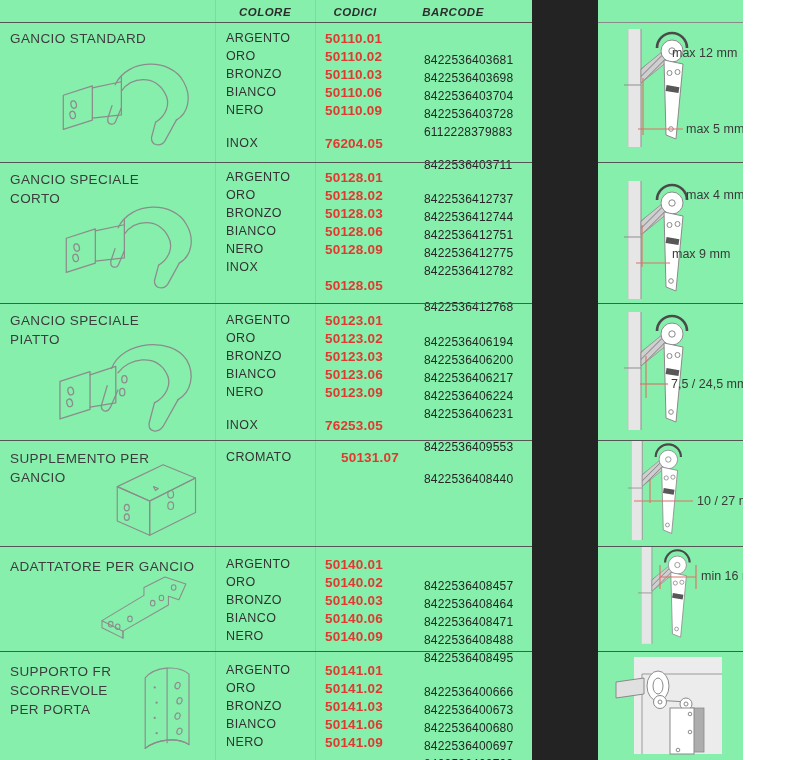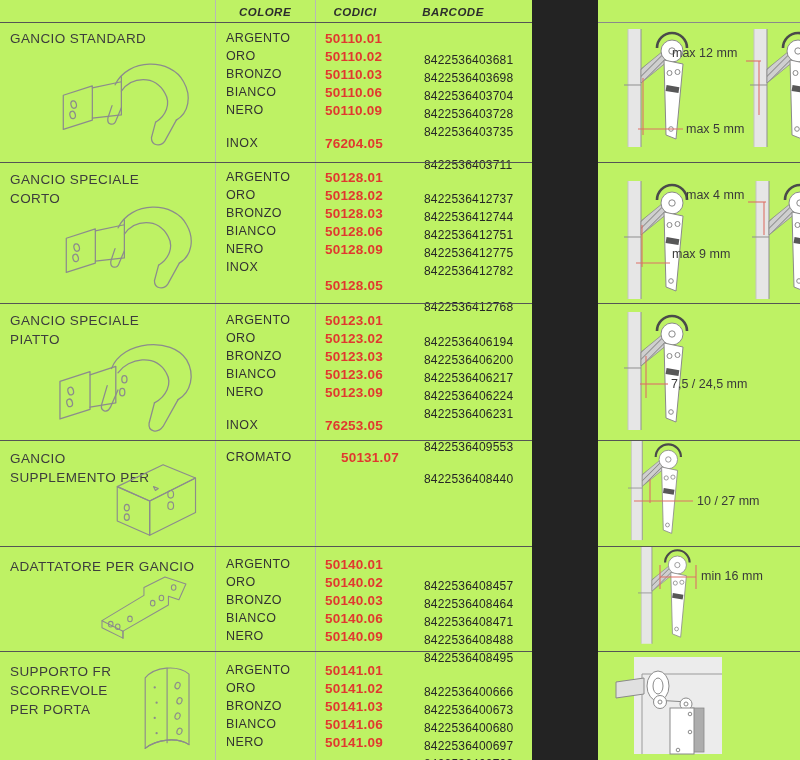--- a/index.html
+++ b/index.html
@@ -1,17 +1,17 @@
 <!DOCTYPE html>
 <html><head>
 <meta charset="utf-8">
 <style>
   html,body{margin:0;padding:0;background:#fff;}
   .page{
-    position:relative;width:800px;height:760px;background:#bef264;
+    position:relative;width:743px;height:760px;background:#86efac;
     font-family:"Liberation Sans",sans-serif;overflow:hidden;
     -webkit-font-smoothing:antialiased;
   }
   .vline{position:absolute;top:0;height:760px;width:1px;background:#b8b8b8;}
   .hline{position:absolute;height:1px;background:#555;}
   .hline.right-seg{background:#8a8a8a;}
   .black-bar{position:absolute;top:0;height:760px;background:#232323;}
   .hdr{
     position:absolute;top:4px;height:16px;font-style:italic;font-weight:bold;
     font-size:11.5px;letter-spacing:.5px;color:#2d2d2d;text-align:center;line-height:16px;
@@ -70,21 +70,21 @@
       <div class="col-color cell-line" style="left:226px;top:136px">INOX</div>
       <div class="col-code cell-line" style="left:325px;top:31px;color:#e1382f">50110.01</div>
       <div class="col-bc cell-line" style="left:424px;top:32px">8422536403681</div>
       <div class="col-code cell-line" style="left:325px;top:49px;color:#e1382f">50110.02</div>
       <div class="col-bc cell-line" style="left:424px;top:50px">8422536403698</div>
       <div class="col-code cell-line" style="left:325px;top:67px;color:#e1382f">50110.03</div>
       <div class="col-bc cell-line" style="left:424px;top:68px">8422536403704</div>
       <div class="col-code cell-line" style="left:325px;top:85px;color:#e1382f">50110.06</div>
       <div class="col-bc cell-line" style="left:424px;top:86px">8422536403728</div>
       <div class="col-code cell-line" style="left:325px;top:103px;color:#e1382f">50110.09</div>
-      <div class="col-bc cell-line" style="left:424px;top:104px">8422536403735</div>
+      <div class="col-bc cell-line" style="left:424px;top:104px">6112228379883</div>
       <div class="col-code cell-line" style="left:325px;top:136px;color:#e1382f">76204.05</div>
       <div class="col-bc cell-line" style="left:424px;top:137px">8422536403711</div>
       <div class="diag" style="top:23px;height:138px">
         <svg width="202" height="138" viewBox="0 0 202 138">
           <defs>
             <pattern id="hatch-0" width="5" height="5" patternTransform="rotate(45)" patternUnits="userSpaceOnUse">
     <rect width="5" height="5" fill="#cfcfcf"></rect>
               <line x1="0" y1="0" x2="0" y2="5" stroke="#7d7d7d" stroke-width="1.6"></line>
   </pattern>
           </defs>
@@ -271,22 +271,22 @@
     <rect x="42" y="57" width="13" height="6" fill="#575757" transform="rotate(9 48 60)"></rect>
           </g>
              <line x1="48" y1="52" x2="48" y2="94" stroke="#dd7066" stroke-width="1.1"></line>
           <line x1="42" y1="80" x2="70" y2="80" stroke="#dd7066" stroke-width="1.1"></line>
              <text class="dim-text" x="73" y="84">7,5 / 24,5 mm</text>
         </svg>
       </div>
       <div class="hline" style="top:440px;left:0;width:532px"></div>
       <div class="hline " style="top:440px;left:598px;width:202px"></div>
       <div class="prod-title" style="top:449px">
+        <div>SUPPLEMENTO PER</div>
         <div>GANCIO</div>
-        <div>SUPPLEMENTO PER</div>
       </div>
       <div class="art" style="left:100px;top:458px">
         <svg width="108" height="84" viewBox="0 0 105 88" preserveAspectRatio="xMidYMid meet">
       <polygon points="14,30 62,7 96,21 48,45" fill="none" stroke="#8c8c8c" stroke-width="1.2" stroke-linejoin="round" stroke-linecap="round"></polygon>
       <polygon points="14,30 14,66 48,81 48,45" fill="none" stroke="#8c8c8c" stroke-width="1.2" stroke-linejoin="round" stroke-linecap="round"></polygon>
       <polygon points="48,45 96,21 96,57 48,81" fill="none" stroke="#8c8c8c" stroke-width="1.2" stroke-linejoin="round" stroke-linecap="round"></polygon>
       <ellipse cx="70" cy="38" rx="3" ry="4" fill="none" stroke="#8c8c8c" stroke-width="1.2" stroke-linejoin="round" stroke-linecap="round"></ellipse>
       <ellipse cx="70" cy="50" rx="3" ry="4" fill="none" stroke="#8c8c8c" stroke-width="1.2" stroke-linejoin="round" stroke-linecap="round"></ellipse>
       <ellipse cx="24" cy="52" rx="2.6" ry="3.4" fill="none" stroke="#8c8c8c" stroke-width="1.2" stroke-linejoin="round" stroke-linecap="round"></ellipse>
       <ellipse cx="24" cy="62" rx="2.6" ry="3.4" fill="none" stroke="#8c8c8c" stroke-width="1.2" stroke-linejoin="round" stroke-linecap="round"></ellipse>

